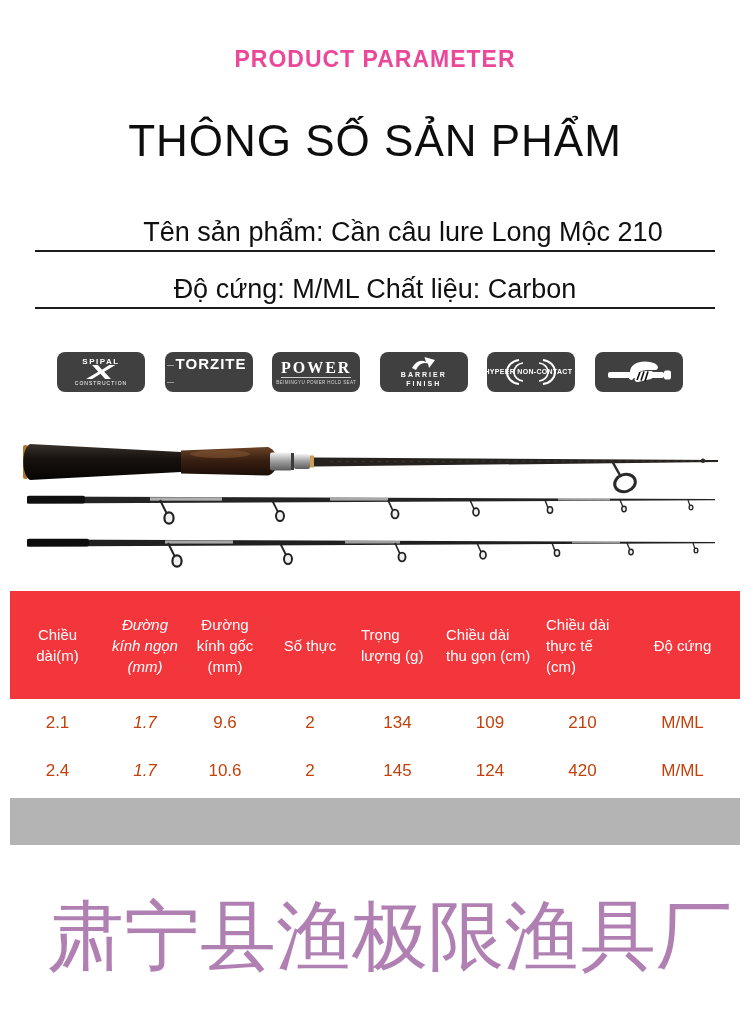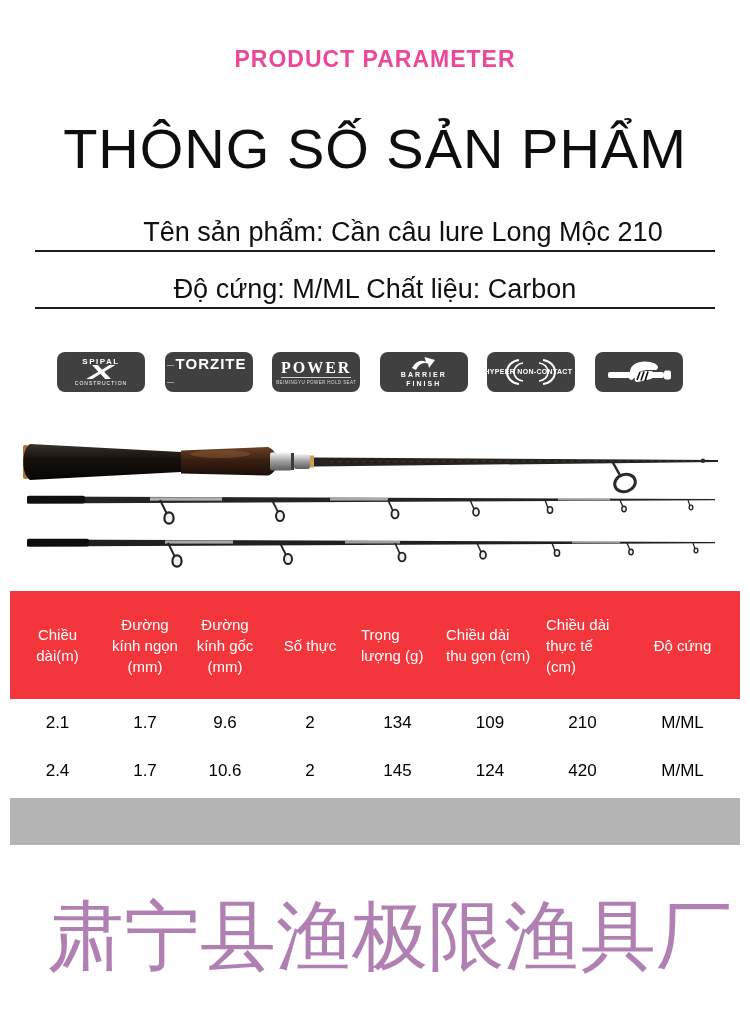--- a/index.html
+++ b/index.html
@@ -3,21 +3,21 @@
 <meta charset="utf-8">
 <style>
   :root { --accent:#f3353c; --gray_bar:#b4b4b4; }
   * { margin:0; padding:0; box-sizing:border-box; }
   body { background:#888; font-family:"Liberation Sans", sans-serif; }
   .canvas { position:relative; width:750px; height:1033px; background:#ffffff; margin:0 auto; overflow:hidden; }
 
   .eyebrow { position:absolute; top:46px; left:0; width:100%; text-align:center;
              font-size:23px; font-weight:700; letter-spacing:1px; color:#ec4899; }
   .main-title { position:absolute; top:116px; left:0; width:100%; text-align:center;
-                font-size:56px; font-weight:400; letter-spacing:1px; color:#0e0e0e; white-space:nowrap; }
+                font-size:44px; font-weight:400; letter-spacing:1px; color:#0e0e0e; white-space:nowrap; }
 
   .prod-line { position:absolute; left:0; width:100%; text-align:center;
                font-size:27px; font-weight:400; color:#101010; }
   .prod-line.l1 { top:217px;margin-left:28px; }
   .prod-line.l2 { top:274px; }
   .rule { position:absolute; left:35px; width:680px; height:2px; background:#1c1c1c; }
   .rule.r1 { top:250px; }
   .rule.r2 { top:307px; }
 
   
@@ -45,22 +45,22 @@
                font-size:76px; line-height:1; color:#701a75; opacity:0.55; letter-spacing:0;
                font-family:"DejaVu Sans", sans-serif; white-space:nowrap; pointer-events:none; }
   .thead { top:591px; height:108px; background:var(--accent); display:flex; position:absolute; left:10px; width:730px; }
   .th { display:flex; align-items:center; justify-content:center; color:#ffffff;
         font-size:15px; line-height:1.4; padding:0 6px; }
   .th span { display:inline-block; text-align:center; }
   .th.left span { text-align:left; }
   .trow { position:absolute; left:10px; width:730px; height:48px; display:flex; }
   .trow.row0 { top:699px; }
   .trow.row1 { top:747px; }
-  .td { display:flex; align-items:center; justify-content:center; color:#000000; font-size:17px; }
-  .c0{width:95px;} .c1{width:80px;} .c2{width:80px;} .c3{width:90px;}
+  .td { display:flex; align-items:center; justify-content:center; color:#c2410c; font-size:17px; }
+  .c0{width:95px;} .c1{width:80px;font-style:italic;} .c2{width:80px;} .c3{width:90px;}
   .c4{width:85px;} .c5{width:100px;} .c6{width:85px;} .c7{width:115px;}
 
   .gray-bar { position:absolute; top:798px; left:10px; width:730px; height:47px; background:var(--gray_bar); }
 </style>
 </head>
 <body>
 
 <div class="canvas">
 
   <div class="eyebrow">PRODUCT PARAMETER</div>

